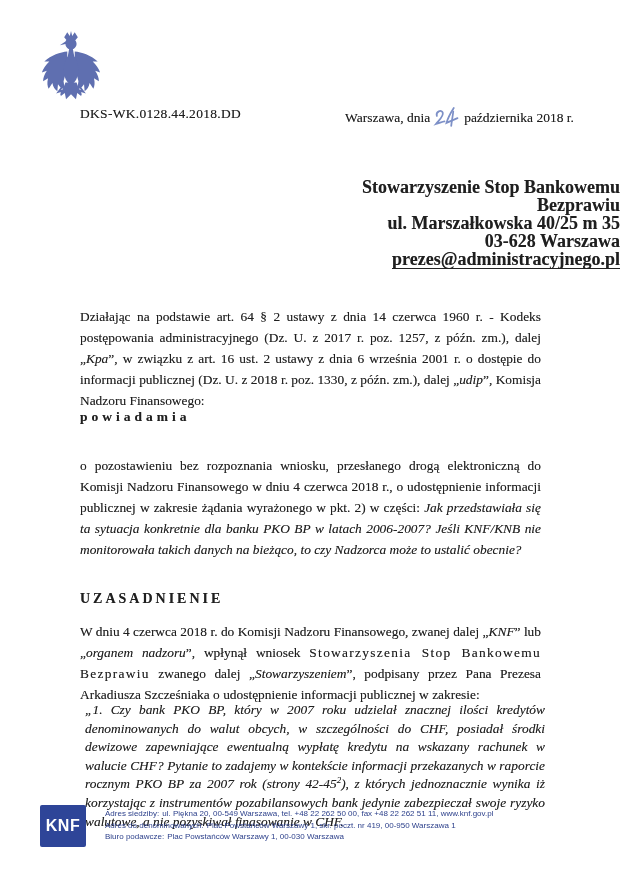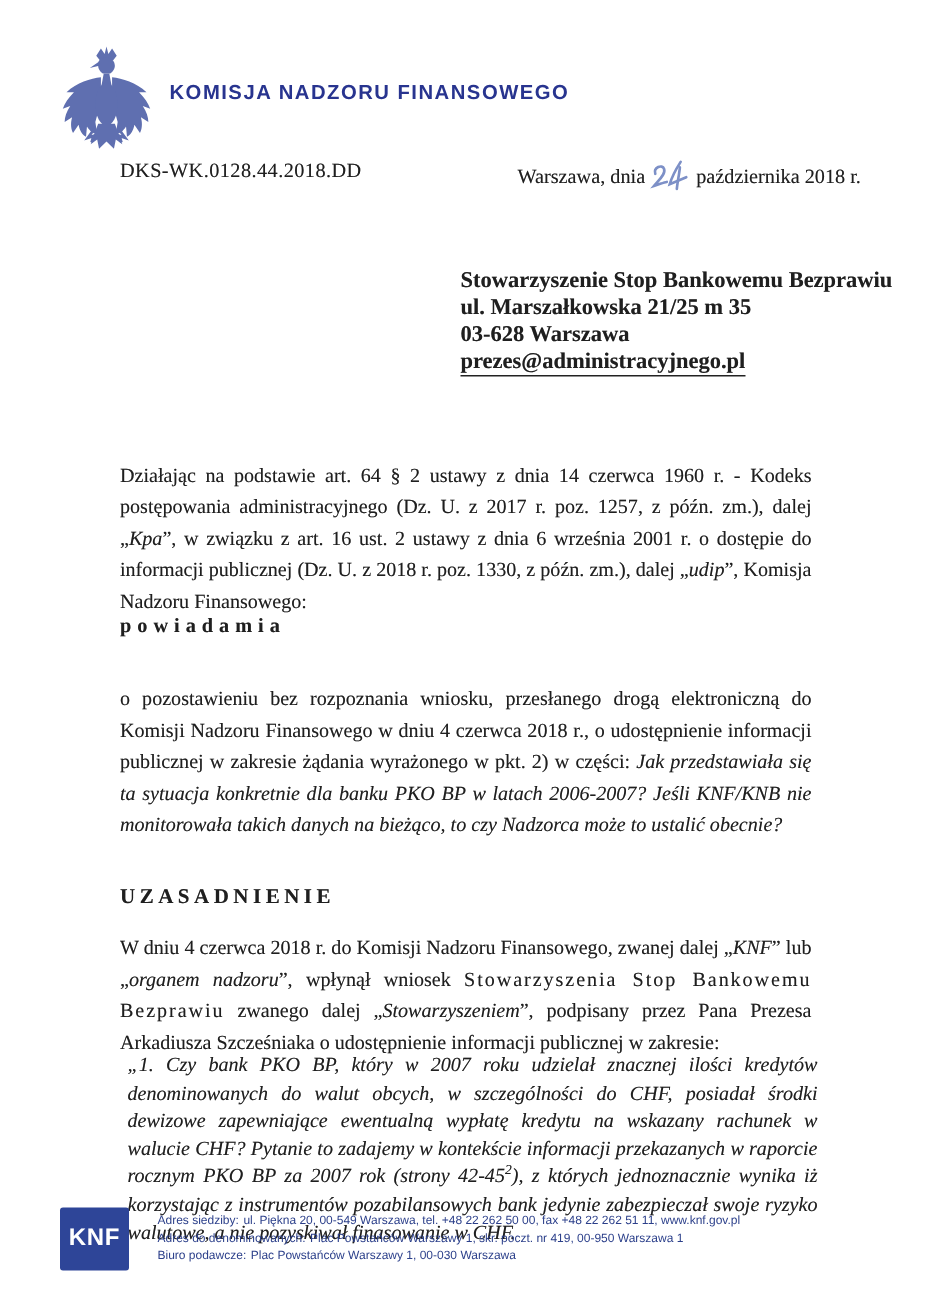--- a/index.html
+++ b/index.html
@@ -17,21 +17,21 @@
   .org-name{
     position:absolute;left:113px;top:54px;
     font-family:"Liberation Sans", sans-serif;
     font-weight:bold;font-size:13.5px;letter-spacing:1px;
     color:#28348f;
   }
   .ref{position:absolute;left:80px;top:106px;font-size:13.5px;letter-spacing:.3px;}
   .date-line{position:absolute;left:345px;top:106px;font-size:13.5px;white-space:nowrap;}
   .hand{display:inline-block;vertical-align:-7px;margin:0 2px;transform:rotate(-6deg);}
   
-  .recipient{position:absolute;left:307px;top:178px;font-size:15px;font-weight:bold;line-height:18px;}
+  .recipient{position:absolute;left:307px;top:178px;font-size:18px;font-weight:bold;line-height:18px;text-align:right;}
   .recipient .email{font-weight:bold;border-bottom:1.3px solid #222;padding-bottom:0px;display:inline-block;}
   
   .para{position:absolute;left:80px;width:461px;font-size:13.4px;line-height:21px;text-align:justify;}
   .p-intro{top:306px;}
   .h-center{
     position:absolute;left:80px;width:461px;text-align:left;
     font-weight:bold;
   }
   .h-notify{top:409px;font-size:13.5px;letter-spacing:4px;}
   .p-notify{top:455px;font-weight:normal;line-height:21px;}
@@ -70,35 +70,34 @@
         <path d="M44,34 C33,35 18,40 7,50 L15,50 C9,56 5,62 3,68 L11,65 C7,71 5,77 5,82 L13,77 C11,84 12,90 14,94 L20,85 C21,91 24,96 28,98 L29,87 C32,92 36,95 40,95 L38,82 L44,60 Z"></path>
         <path d="M56,34 C67,35 82,40 93,50 L85,50 C91,56 95,62 97,68 L89,65 C93,71 95,77 95,82 L87,77 C89,84 88,90 86,94 L80,85 C79,91 76,96 72,98 L71,87 C68,92 64,95 60,95 L62,82 L56,60 Z"></path>
         <ellipse cx="50" cy="63" rx="12" ry="23"></ellipse>
         <path d="M41,84 L59,84 L67,106 L60,101 L58,111 L50,103 L42,111 L40,101 L33,106 Z"></path>
         <path d="M38,88 L30,99 L36,97 L34,104" stroke="#5f6fb0" stroke-width="3" fill="none"></path>
         <path d="M62,88 L70,99 L64,97 L66,104" stroke="#5f6fb0" stroke-width="3" fill="none"></path>
       </g>
     </svg>
   </div>
 
-  <div class="org-name">KOMISJA NADZORU FINANSOWEGO</div>
 
   <div class="ref scan-text">DKS-WK.0128.44.2018.DD</div>
 
   <div class="date-line scan-text"><span>Warszawa, dnia</span><span class="hand"><svg viewBox="0 0 34 26" width="30" height="23" aria-hidden="true">
           <g stroke="#7d90c7" stroke-width="2" fill="none" stroke-linecap="round">
             <path d="M6,10 C5,5 12,3 13,7 C14,11 8,15 4,19 C9,18 12,17 14,17"></path>
             <path d="M26,3 C22,8 18,14 16,19 L29,15"></path>
             <path d="M25,7 C24,12 22,18 21,23"></path>
           </g>
         </svg></span><span>października 2018 r.</span></div>
 
   <div class="recipient scan-text">
     <div>Stowarzyszenie Stop Bankowemu Bezprawiu</div>
-    <div>ul. Marszałkowska 21/25 m 35</div>
+    <div>ul. Marszałkowska 40/25 m 35</div>
     <div>03-628 Warszawa</div>
     <div><span class="email">prezes@administracyjnego.pl</span></div>
   </div>
 
   <div class="para p-intro scan-text"><span>Działając na podstawie art. 64 § 2 ustawy z dnia 14 czerwca 1960 r. - Kodeks postępowania administracyjnego (Dz. U. z 2017 r. poz. 1257, z późn. zm.), dalej „</span><span class="it">Kpa</span><span>”, w związku z art. 16 ust. 2 ustawy z dnia 6 września 2001 r. o dostępie do informacji publicznej (Dz. U. z 2018 r. poz. 1330, z późn. zm.), dalej „</span><span class="it">udip</span><span>”, Komisja Nadzoru Finansowego:</span></div>
 
   <div class="h-center h-notify scan-text">powiadamia</div>
 
   <div class="para p-notify scan-text"><span>o pozostawieniu bez rozpoznania wniosku, przesłanego drogą elektroniczną do Komisji Nadzoru Finansowego w dniu 4 czerwca 2018 r., o udostępnienie informacji publicznej w zakresie żądania wyrażonego w pkt. 2) w części: </span><span class="it">Jak przedstawiała się ta sytuacja konkretnie dla banku PKO BP w latach 2006-2007? Jeśli KNF/KNB nie monitorowała takich danych na bieżąco, to czy Nadzorca może to ustalić obecnie?</span></div>
 

